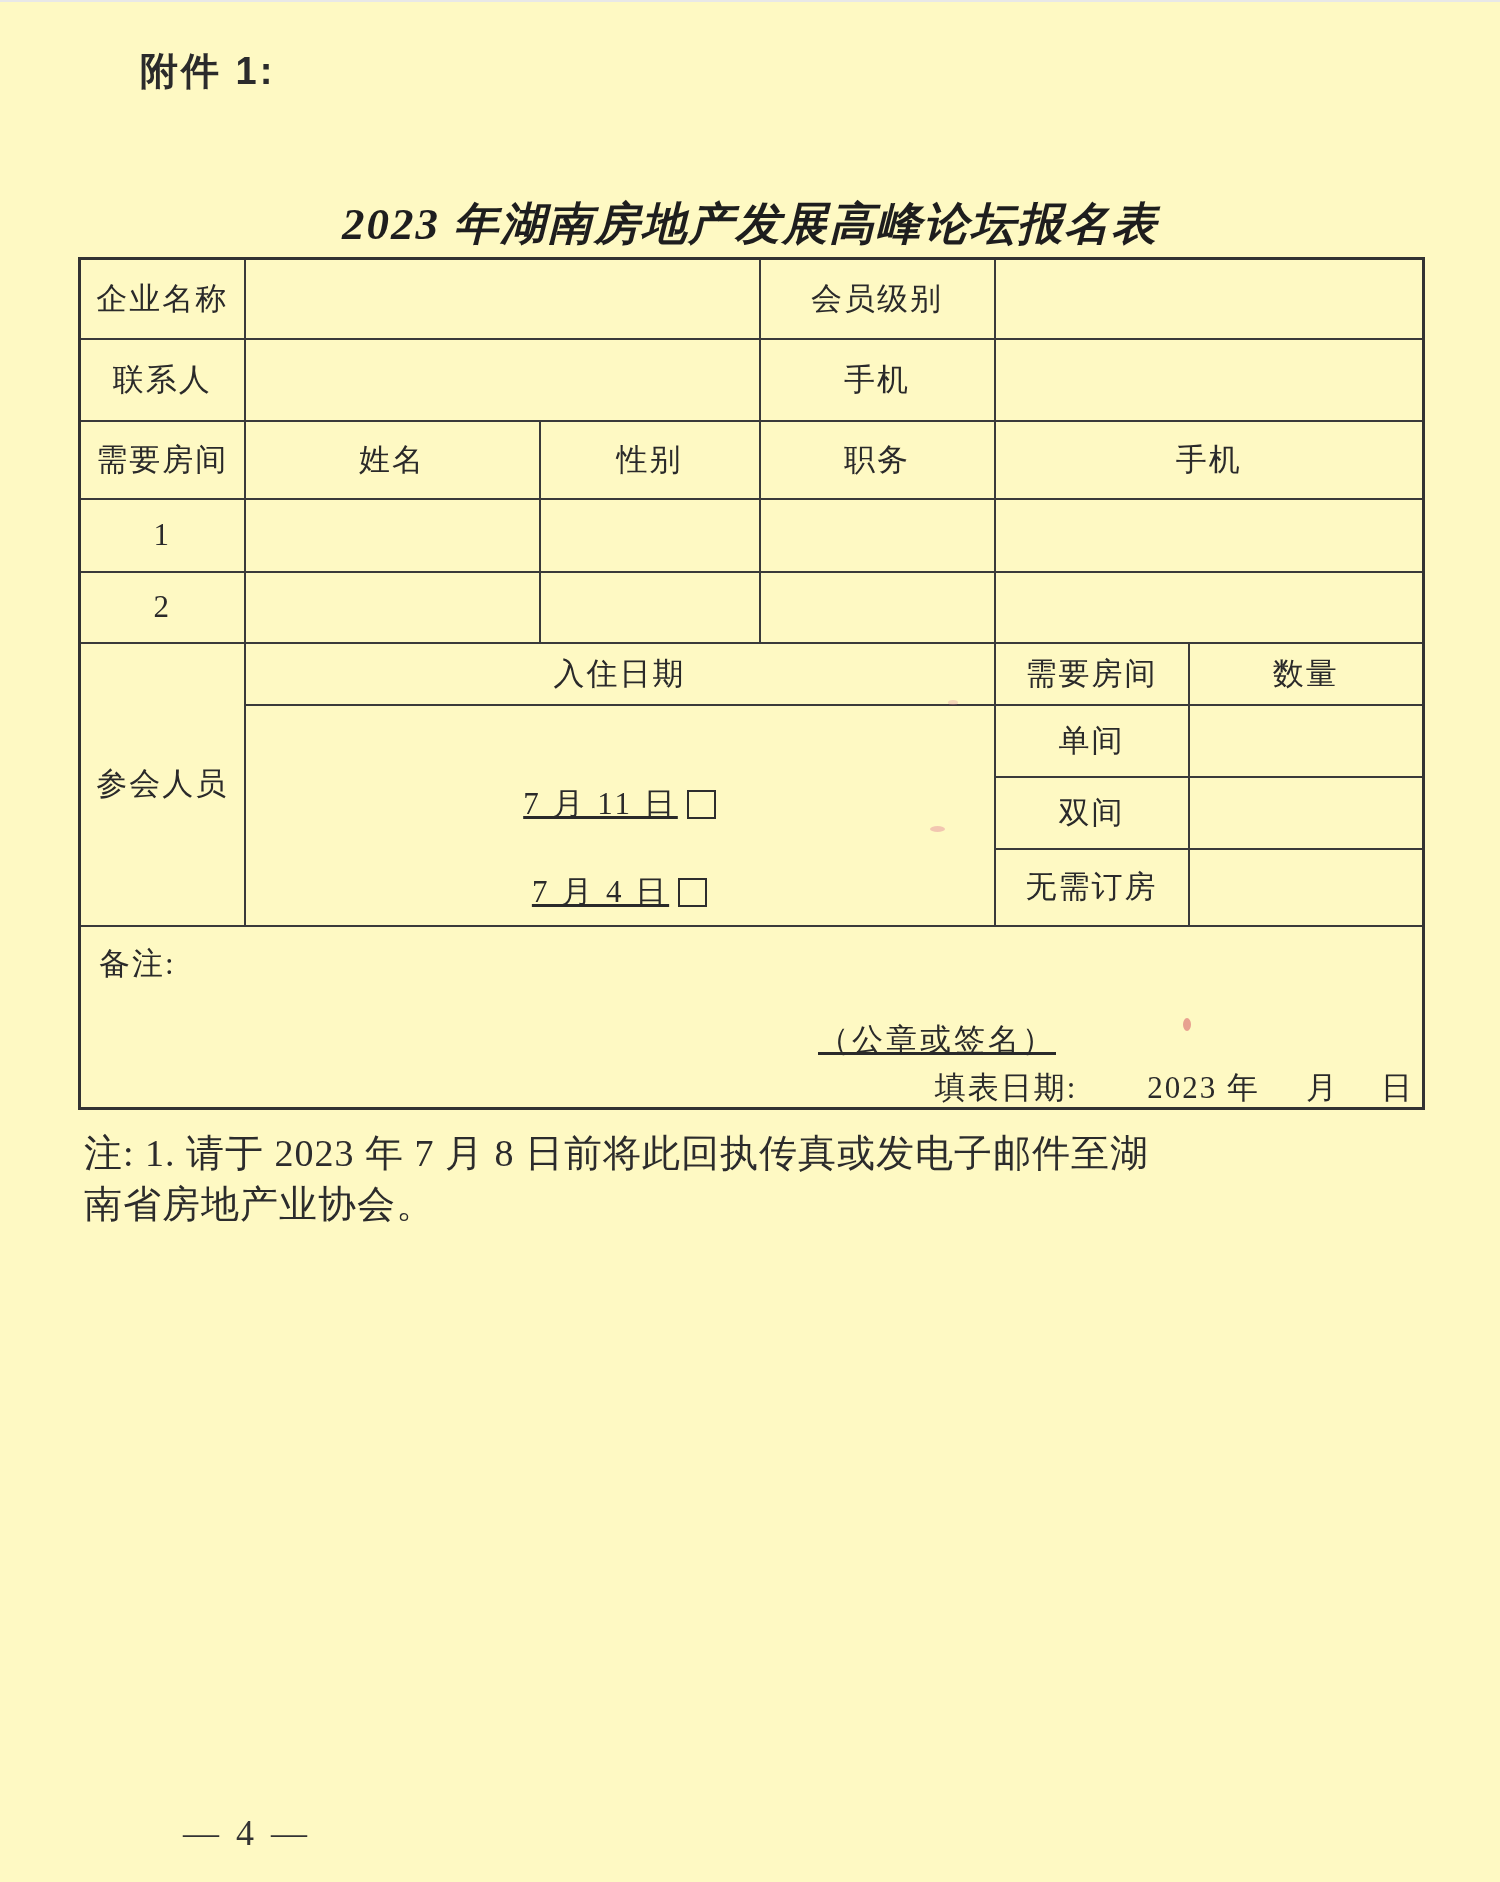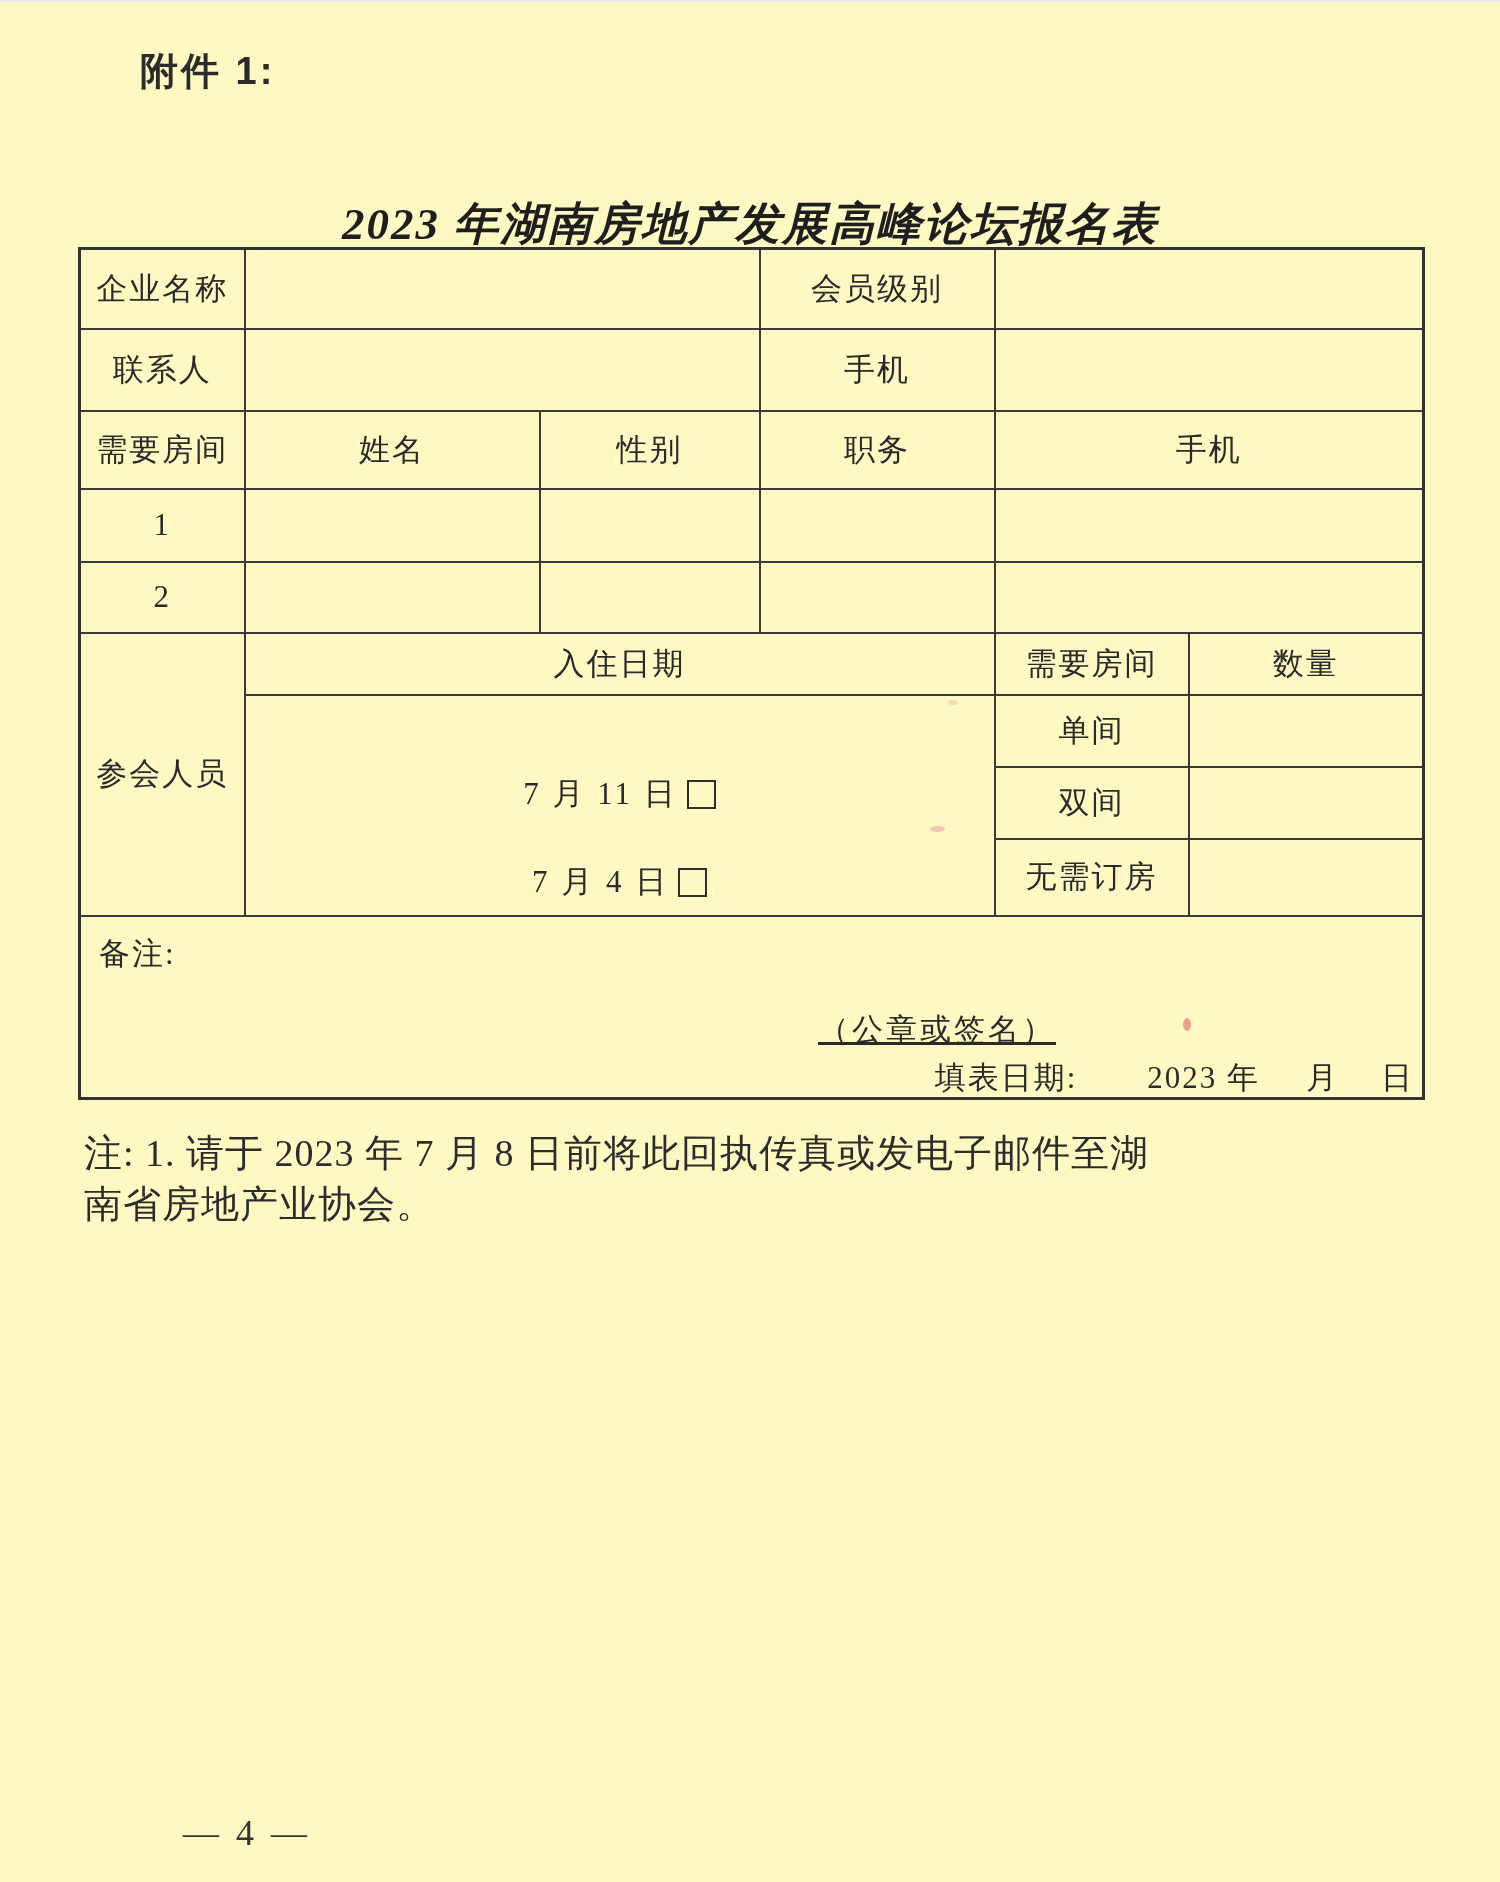--- a/index.html
+++ b/index.html
@@ -16,36 +16,36 @@
     position:absolute;left:140px;top:44px;
     font-family:"Liberation Sans","DejaVu Sans",sans-serif;
     font-size:38px;font-weight:600;letter-spacing:3px;color:#2b2b2b;
   }
   .title{
     position:absolute;left:0;top:192px;width:100%;
     margin:0;text-align:center;
     font-size:45px;font-weight:700;letter-spacing:2px;color:#1e1e1e;font-style:italic;
   }
   table.form{
-    position:absolute;left:78px;top:245px;
+    position:absolute;left:78px;top:255px;
     width:1344px;height:850px;
     border-collapse:collapse;table-layout:fixed;
   }
   table.form td{
     border:2px solid #3a3a3a;
     text-align:center;vertical-align:middle;
     font-size:31px;letter-spacing:2px;color:#2a2a2a;
     padding:0;overflow:hidden;
   }
   table.form{border:3px solid #333;}
   tr.r1{height:80px;} tr.r2{height:82px;} tr.r3{height:78px;}
   tr.r4{height:73px;} tr.r5{height:71px;} tr.r6{height:62px;}
   tr.r7{height:72px;} tr.r8{height:72px;} tr.r9{height:77px;}
   tr.r10{height:183px;}
-  td.datecell{vertical-align:top;}
+  td.datecell{vertical-align:top;text-decoration:underline;}
   .date-opts{
     display:flex;flex-direction:column;align-items:center;
     gap:46px;padding-top:66px;
   }
   .date-opt{display:flex;align-items:center;letter-spacing:3px;}
   .checkbox{
     display:inline-block;width:25px;height:25px;
     border:2px solid #2e2e2e;margin-left:9px;background:transparent;
   }
   td.remarks{position:relative;text-align:left;}

